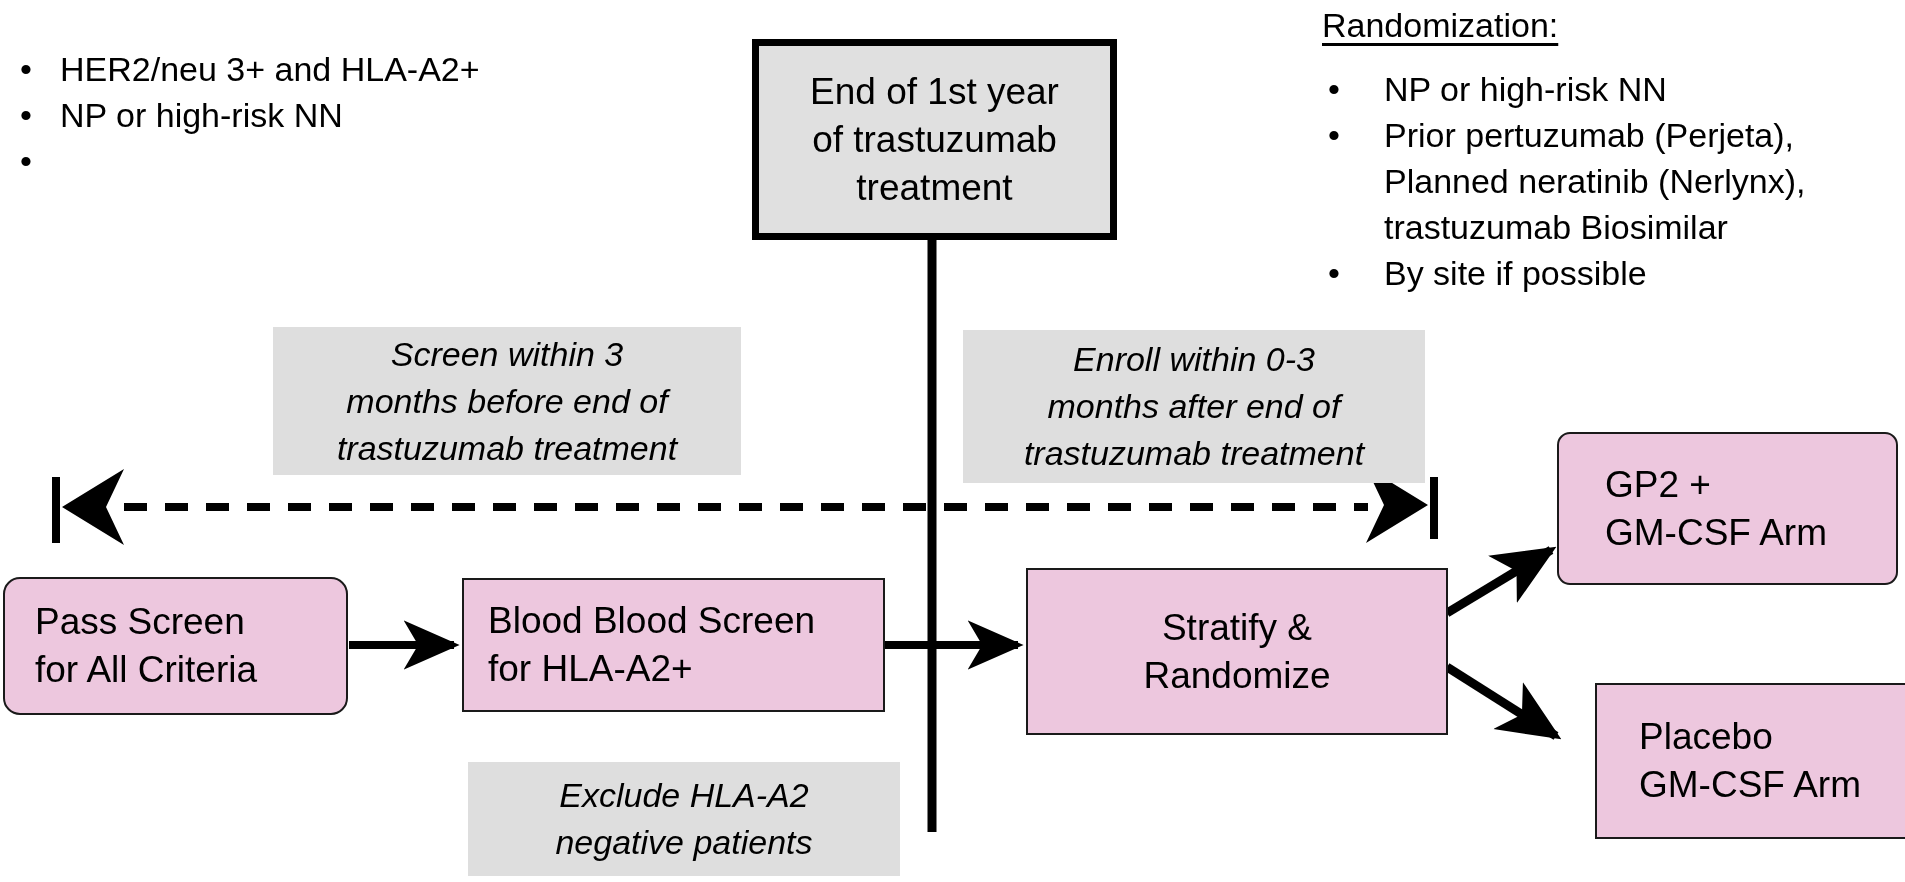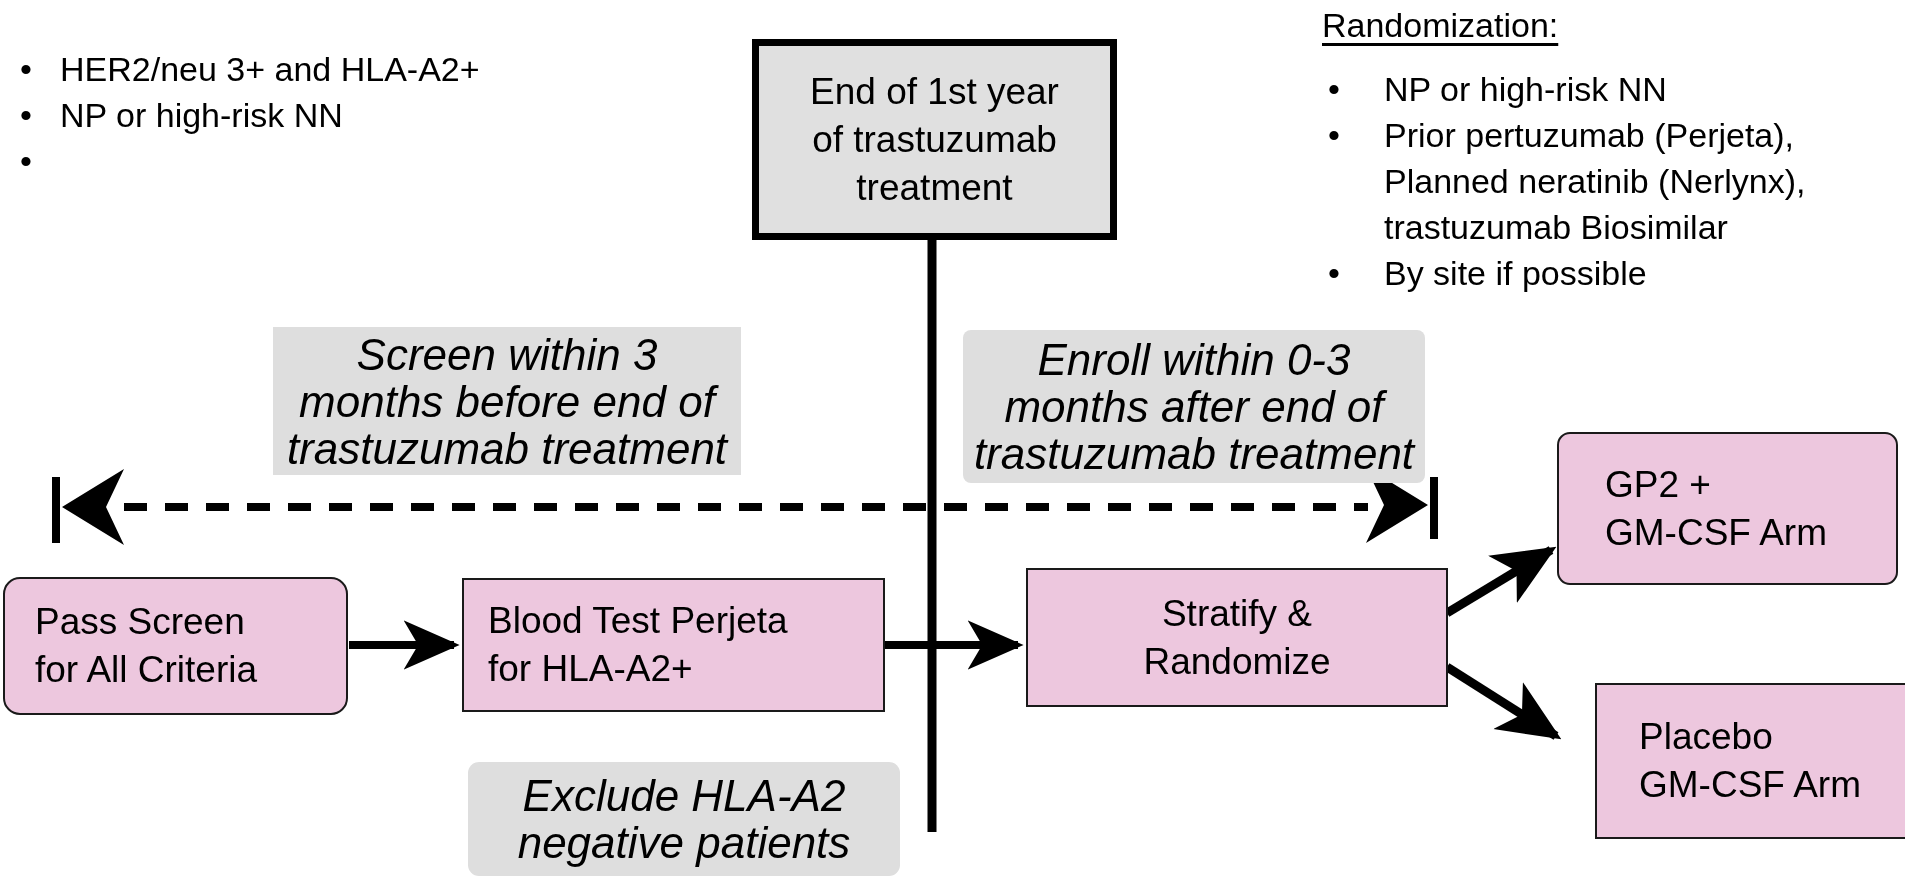--- a/index.html
+++ b/index.html
@@ -32,35 +32,35 @@
     position:absolute; left:752px; top:39px; width:365px; height:201px;
     background:var(--milestone-gray,#e0e0e0); border:7px solid var(--ink,#000);
     box-sizing:border-box; display:flex; align-items:center; justify-content:center;
     text-align:center; font-size:37px; line-height:48px;
   }
 
   
   .note {
     position:absolute; background:var(--gray,#dedede); font-style:italic;
     display:flex; align-items:center; justify-content:center; text-align:center;
-    font-size:44px; line-height:47px; box-sizing:border-box;
+    font-size:34px; line-height:47px; box-sizing:border-box;
   }
   .note-screen  { left:273px; top:327px; width:468px; height:148px; }
-  .note-enroll  { left:963px; top:330px; width:462px; height:153px;border-radius:8px; }
-  .note-exclude { left:468px; top:762px; width:432px; height:114px;border-radius:11px; }
+  .note-enroll  { left:963px; top:330px; width:462px; height:153px; }
+  .note-exclude { left:468px; top:762px; width:432px; height:114px; }
 
   
   .pink {
     position:absolute; background:var(--pink,#edc7de); border:2px solid #1a1a1a;
     box-sizing:border-box; display:flex; flex-direction:column; justify-content:center;
     font-size:37px; line-height:48px;
   }
   .box-pass     { left:3px;    top:577px; width:345px; height:138px; padding-left:30px;border-radius:17px; }
   .box-blood    { left:462px;  top:578px; width:423px; height:134px; padding-left:24px; }
-  .box-stratify { left:1026px; top:568px; width:422px; height:139px; text-align:center; }
+  .box-stratify { left:1026px; top:568px; width:422px; height:167px; text-align:center; }
   .box-gp2      { left:1557px; top:432px; width:341px; height:153px; padding-left:46px;border-radius:13px; }
   .box-placebo  { left:1563px; top:683px; width:339px; height:156px; padding-left:42px;margin-left:32px; }
 </style>
 </head>
 <body>
 
 <div class="canvas">
 
   <svg class="overlay" viewBox="0 0 1905 882" xmlns="http://www.w3.org/2000/svg">
     <defs>
@@ -127,21 +127,21 @@
 months before end of
 trastuzumab treatment</div>
   <div class="note note-enroll pre">Enroll within 0-3
 months after end of
 trastuzumab treatment</div>
   <div class="note note-exclude pre">Exclude HLA-A2
 negative patients</div>
 
   <div class="pink box-pass pre">Pass Screen
 for All Criteria</div>
-  <div class="pink box-blood pre">Blood Test Perjeta
+  <div class="pink box-blood pre">Blood Blood Screen
 for HLA-A2+</div>
   <div class="pink box-stratify pre">Stratify &amp;
 Randomize</div>
   <div class="pink box-gp2 pre">GP2 +
 GM-CSF Arm</div>
   <div class="pink box-placebo pre">Placebo
 GM-CSF Arm</div>
 
 </div>
 

